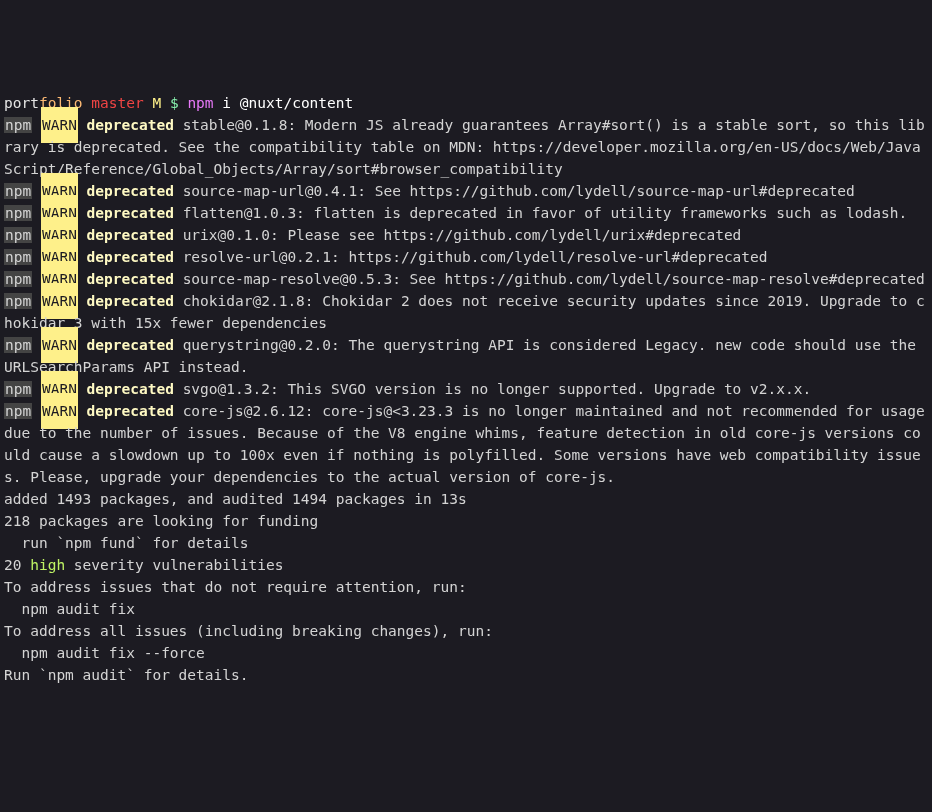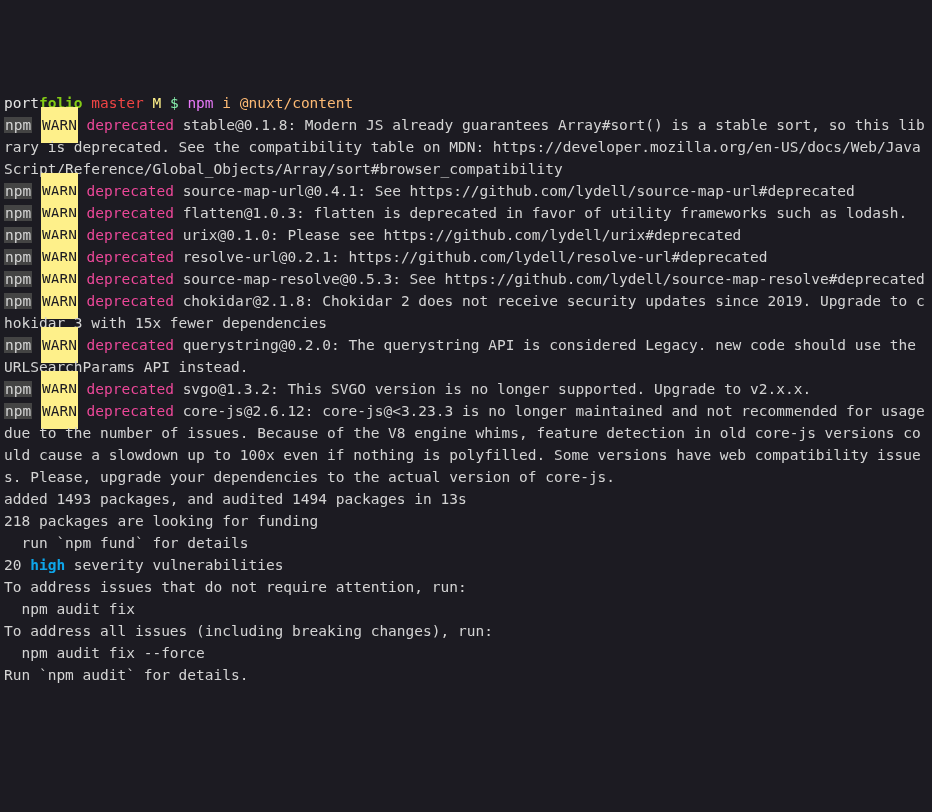--- a/index.html
+++ b/index.html
@@ -9,30 +9,30 @@
       color: #d4d4d4;
       font-family: 'Menlo', 'Monaco', 'Consolas', monospace;
       font-size: 14.5px;
       line-height: 22px;
       white-space: pre-wrap;
       word-break: break-all;
       width: 932px;
       box-sizing: border-box;
     }
     .prompt-port { color: #e5e5e5; }
-    .prompt-folio { color: #84cc16; font-weight: bold; }
+    .prompt-folio { color: #fdba74; }
     .prompt-branch { color: #ef4444; }
     .prompt-m { color: #fef08a; }
     .prompt-dollar { color: #86efac; }
     .prompt-npm { color: #e879f9; }
-    .prompt-args { color: #fdba74; }
+    .prompt-args { color: #ffffff; }
     .npm-bg { background: #444; color: #d4d4d4; padding: 0 1px; }
     .warn-bg { background: #fef08a; color: #1c1b22; padding: 10px 1px; }
-    .deprecated { color: #ec4899; }
-    .high { color: #0ea5e9; font-weight: bold; }
+    .deprecated { color: #fef9c3; font-weight: bold; }
+    .high { color: #bef264; font-weight: normal; }
     .line { display: block; }
   </style>
 </head>
 <body>
 
 
 
 <div id="terminal"><span class="line"><span class="prompt-port">port</span><span class="prompt-folio">folio</span> <span class="prompt-branch">master</span> <span class="prompt-m">M</span> <span class="prompt-dollar">$</span> <span class="prompt-npm">npm</span> <span class="prompt-args">i @nuxt/content</span></span><div id="warnings-container"><span class="line"><span class="npm-bg">npm</span> <span class="warn-bg">WARN</span> <span class="deprecated">deprecated</span><span> stable@0.1.8: Modern JS already guarantees Array#sort() is a stable sort, so this library is deprecated. See the compatibility table on MDN: https://developer.mozilla.org/en-US/docs/Web/JavaScript/Reference/Global_Objects/Array/sort#browser_compatibility</span></span><span class="line"><span class="npm-bg">npm</span> <span class="warn-bg">WARN</span> <span class="deprecated">deprecated</span><span> source-map-url@0.4.1: See https://github.com/lydell/source-map-url#deprecated</span></span><span class="line"><span class="npm-bg">npm</span> <span class="warn-bg">WARN</span> <span class="deprecated">deprecated</span><span> flatten@1.0.3: flatten is deprecated in favor of utility frameworks such as lodash.</span></span><span class="line"><span class="npm-bg">npm</span> <span class="warn-bg">WARN</span> <span class="deprecated">deprecated</span><span> urix@0.1.0: Please see https://github.com/lydell/urix#deprecated</span></span><span class="line"><span class="npm-bg">npm</span> <span class="warn-bg">WARN</span> <span class="deprecated">deprecated</span><span> resolve-url@0.2.1: https://github.com/lydell/resolve-url#deprecated</span></span><span class="line"><span class="npm-bg">npm</span> <span class="warn-bg">WARN</span> <span class="deprecated">deprecated</span><span> source-map-resolve@0.5.3: See https://github.com/lydell/source-map-resolve#deprecated</span></span><span class="line"><span class="npm-bg">npm</span> <span class="warn-bg">WARN</span> <span class="deprecated">deprecated</span><span> chokidar@2.1.8: Chokidar 2 does not receive security updates since 2019. Upgrade to chokidar 3 with 15x fewer dependencies</span></span><span class="line"><span class="npm-bg">npm</span> <span class="warn-bg">WARN</span> <span class="deprecated">deprecated</span><span> querystring@0.2.0: The querystring API is considered Legacy. new code should use the URLSearchParams API instead.</span></span><span class="line"><span class="npm-bg">npm</span> <span class="warn-bg">WARN</span> <span class="deprecated">deprecated</span><span> svgo@1.3.2: This SVGO version is no longer supported. Upgrade to v2.x.x.</span></span><span class="line"><span class="npm-bg">npm</span> <span class="warn-bg">WARN</span> <span class="deprecated">deprecated</span><span> core-js@2.6.12: core-js@&lt;3.23.3 is no longer maintained and not recommended for usage due to the number of issues. Because of the V8 engine whims, feature detection in old core-js versions could cause a slowdown up to 100x even if nothing is polyfilled. Some versions have web compatibility issues. Please, upgrade your dependencies to the actual version of core-js.</span></span></div><span class="line"></span><span class="line">added 1493 packages, and audited 1494 packages in 13s</span><span class="line"></span><span class="line">218 packages are looking for funding</span><span class="line">  run `npm fund` for details</span><span class="line"></span><span class="line"><span>20 </span><span class="high">high</span><span> severity vulnerabilities</span></span><span class="line"></span><span class="line">To address issues that do not require attention, run:</span><span class="line">  npm audit fix</span><span class="line"></span><span class="line">To address all issues (including breaking changes), run:</span><span class="line">  npm audit fix --force</span><span class="line"></span><span class="line">Run `npm audit` for details.</span></div>
 
 

